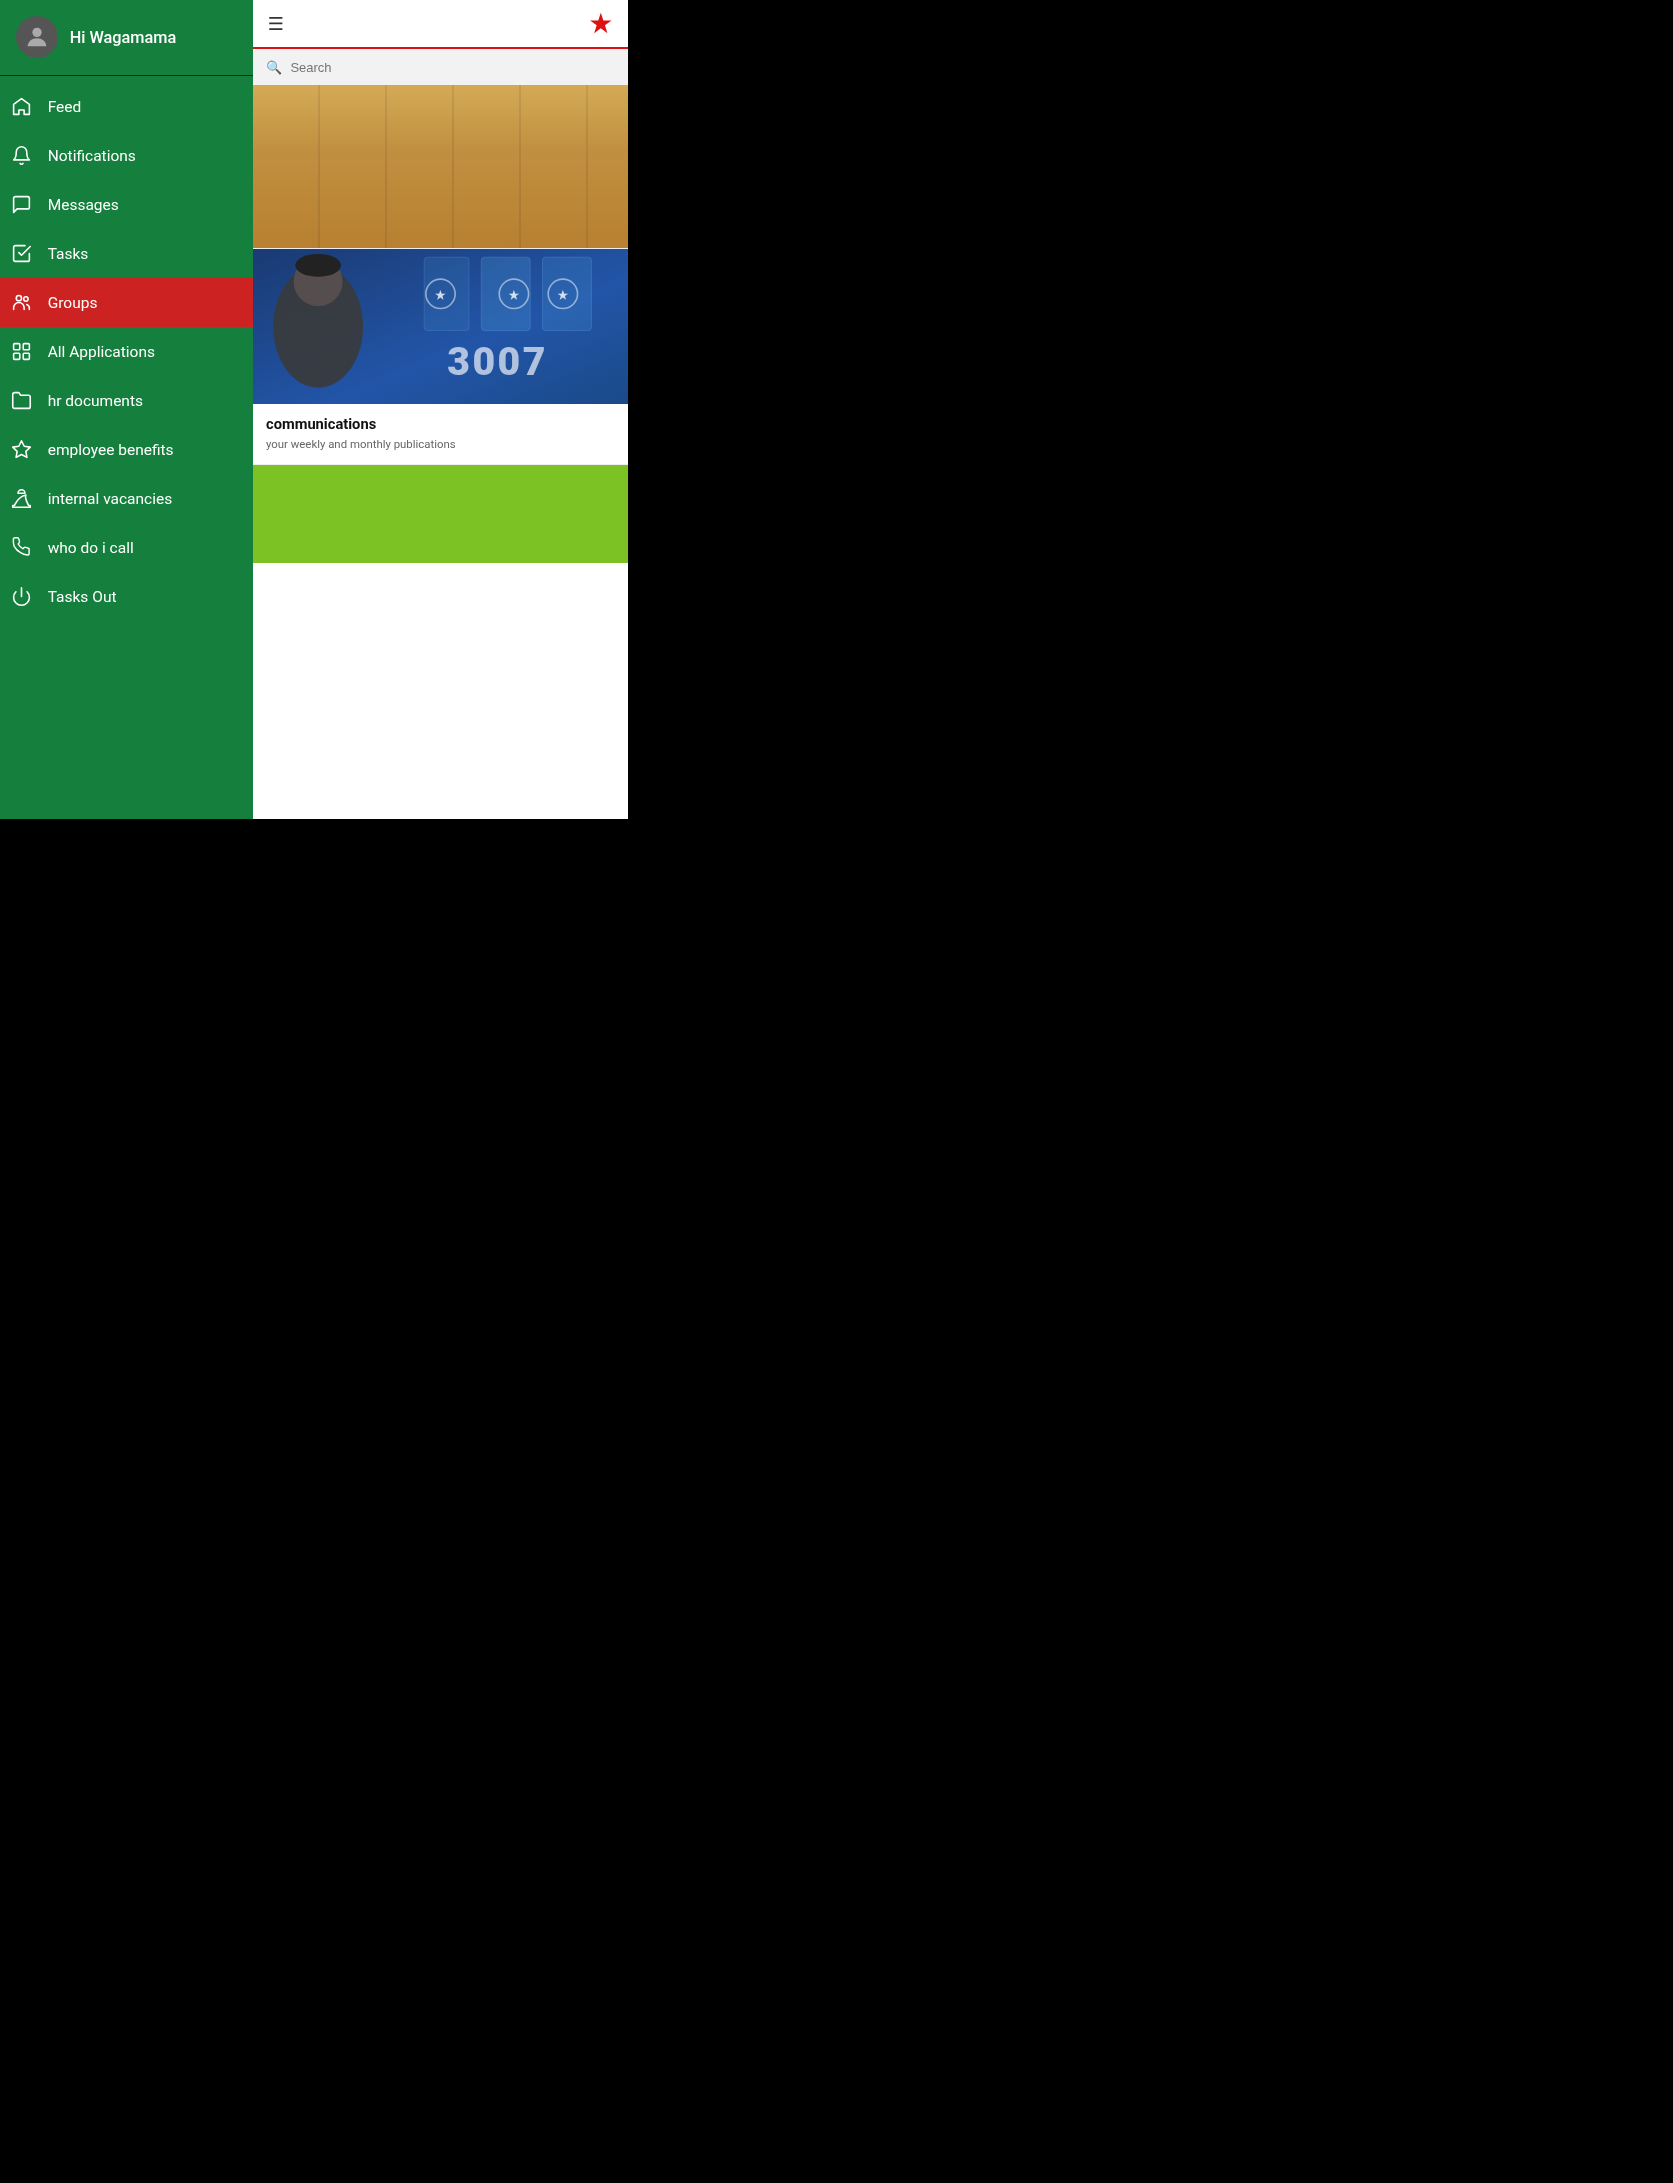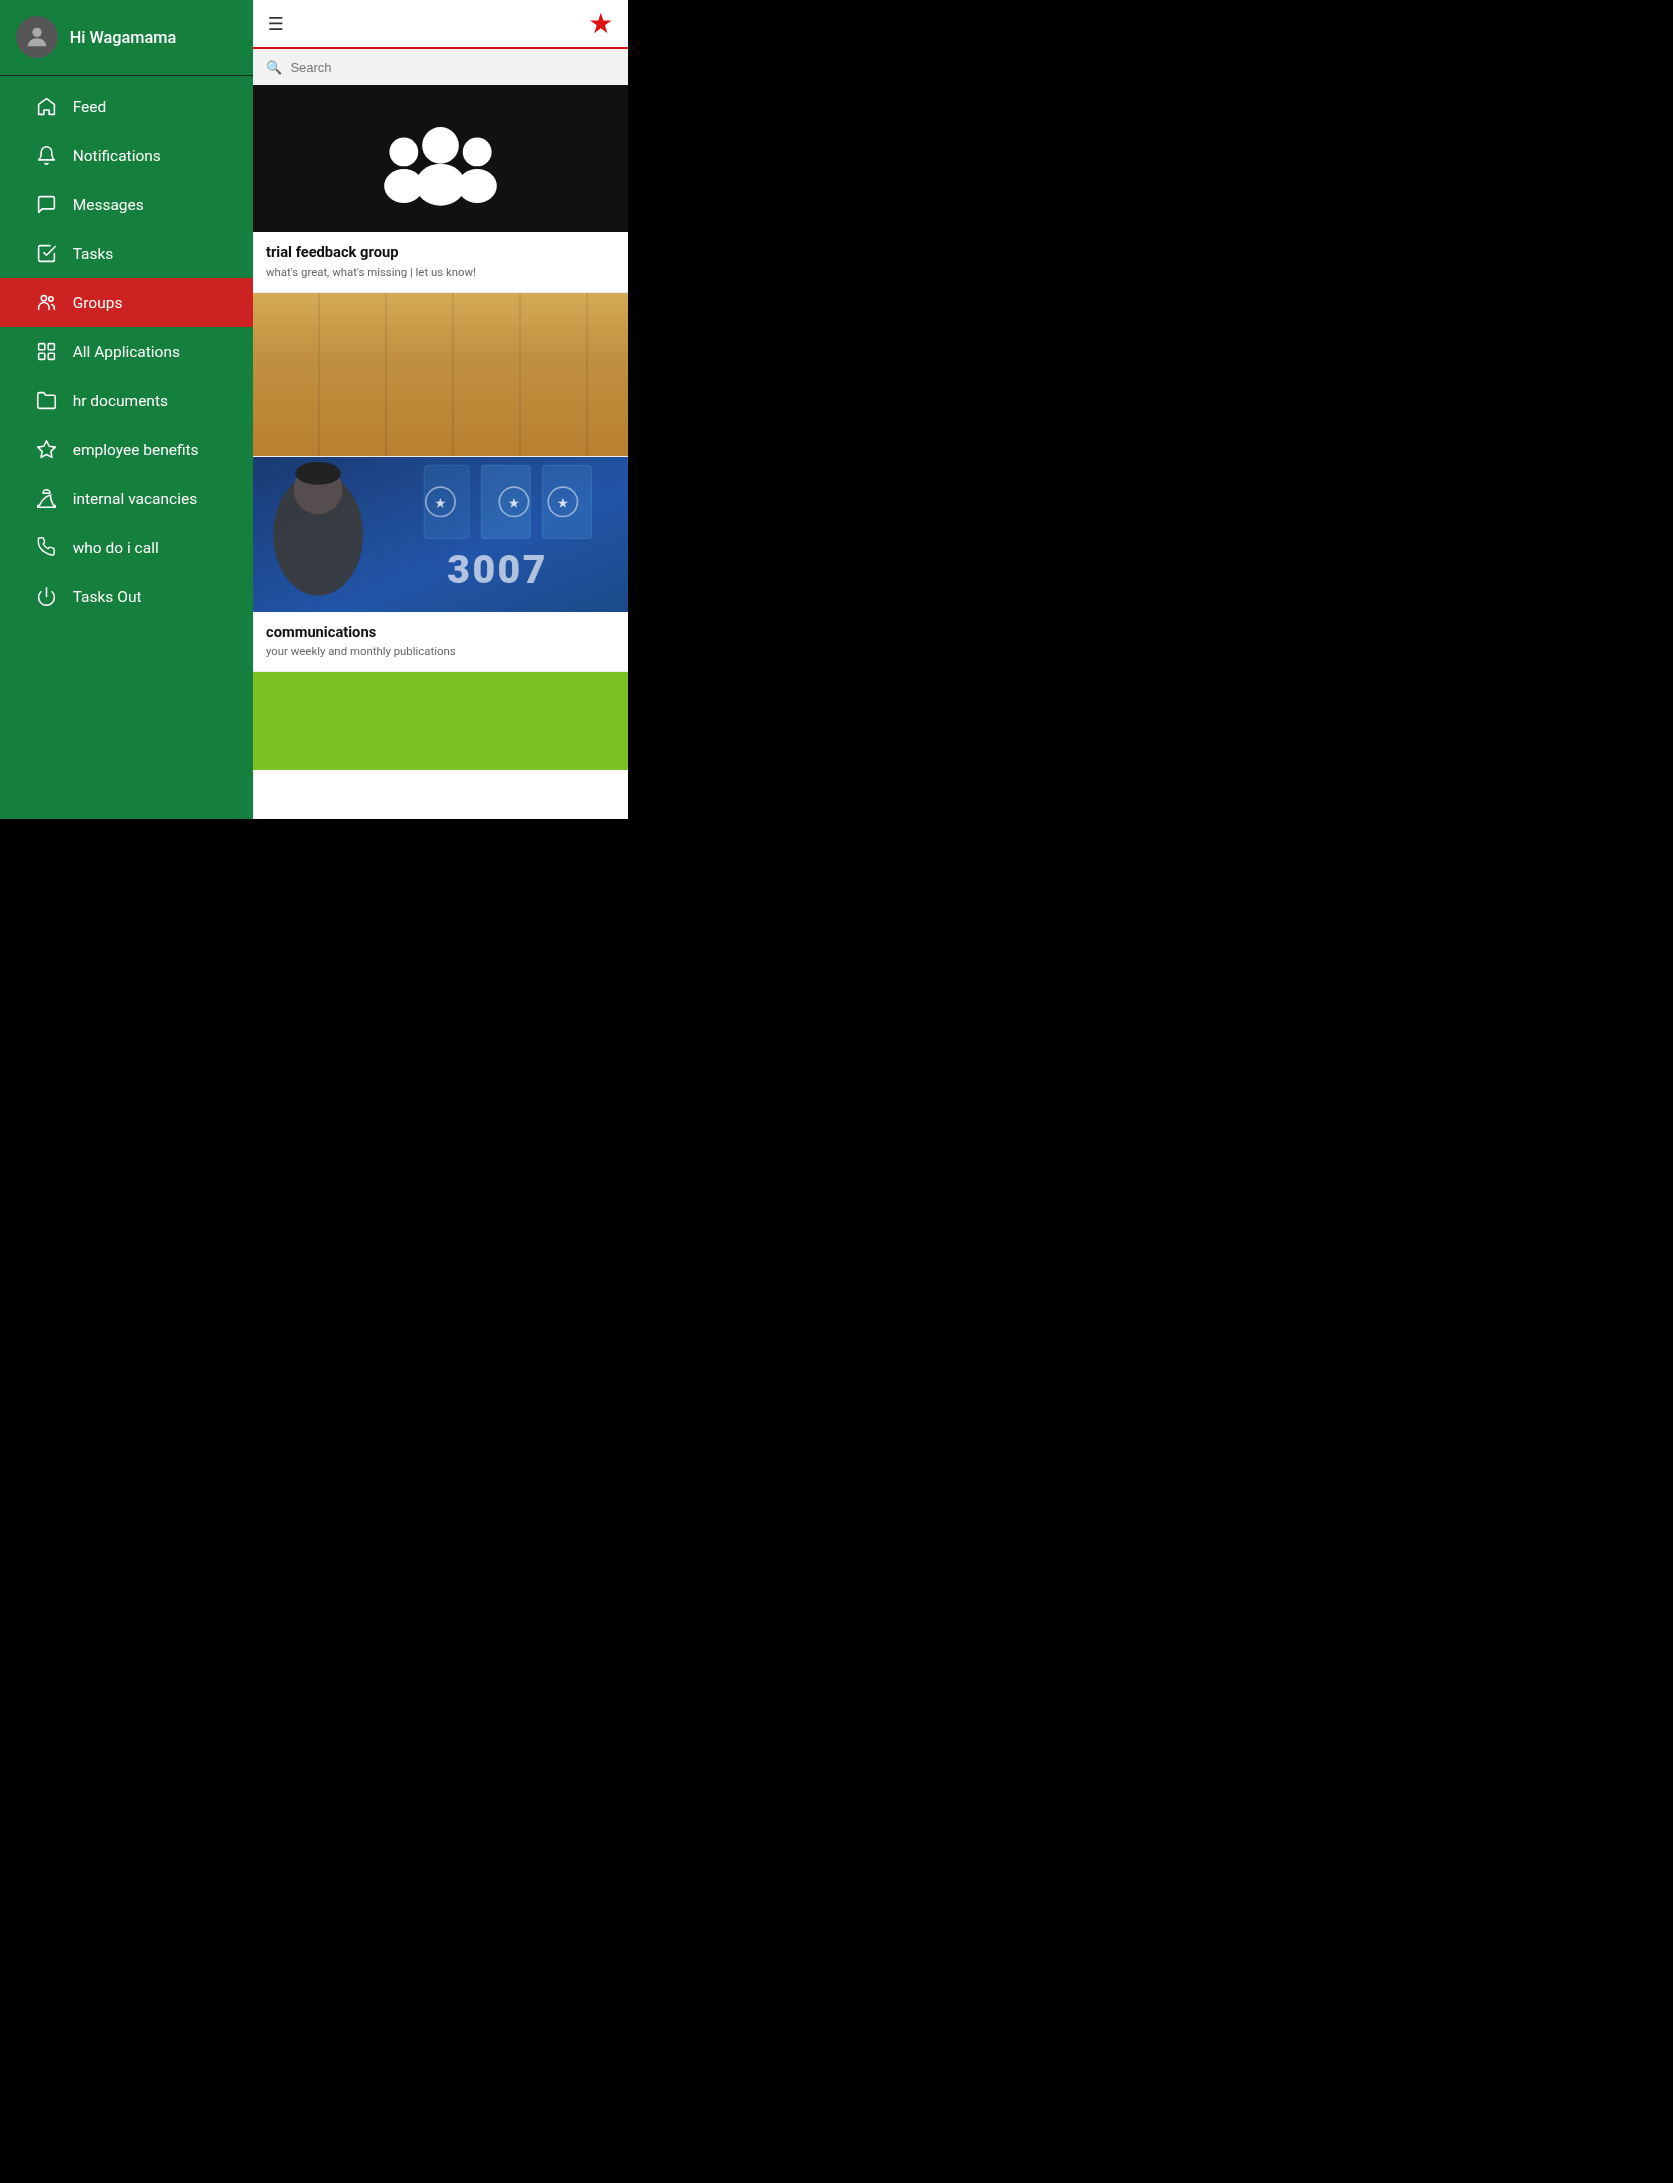--- a/index.html
+++ b/index.html
@@ -47,21 +47,21 @@
     }
     .sidebar-nav {
       flex: 1;
       overflow-y: auto;
       padding: 6.5px 0;
     }
     .nav-item {
       display: flex;
       align-items: center;
       gap: 14.7px;
-      padding: 13px 35px;
+      padding: 13px 10px;
       cursor: pointer;
       color: #fff;
       font-size: 15.5px;
       font-weight: 400;
       transition: background 0.15s;
     }
     .nav-item.active {
       background: #cc2222;
       color: #fff;
     }
@@ -353,41 +353,20 @@
   </div>
 
   <div class="search-bar">
     <span class="search-icon-wrap">🔍</span>
     <input type="text" class="search-input" placeholder="Search" style="">
   </div>
 
 
   <div class="content-scroll">
 
-    <div class="group-card">
-      <div class="group-icon-placeholder">
-
-        <svg viewBox="0 0 200 180" fill="none" xmlns="http://www.w3.org/2000/svg">
-
-          <circle cx="100" cy="70" r="28" fill="white"></circle>
-          <ellipse cx="100" cy="130" rx="38" ry="32" fill="white"></ellipse>
-
-          <circle cx="44" cy="80" r="22" fill="white"></circle>
-          <ellipse cx="44" cy="132" rx="30" ry="26" fill="white"></ellipse>
-
-          <circle cx="156" cy="80" r="22" fill="white"></circle>
-          <ellipse cx="156" cy="132" rx="30" ry="26" fill="white"></ellipse>
-
-        </svg>
-      </div>
-      <div class="group-info">
-        <div class="group-name">trial feedback group</div>
-        <div class="group-desc">what's great, what's missing | let us know!</div>
-      </div>
-    </div>
 
     <div class="group-card">
       <div class="bench-scene">
         
         <svg width="100%" height="163" viewBox="0 0 460 200" preserveAspectRatio="xMidYMid slice" xmlns="http://www.w3.org/2000/svg">
           <defs>
             <linearGradient id="floorGrad" x1="0" y1="0" x2="0" y2="1">
               <stop offset="0%" stop-color="#d4aa60"></stop>
               <stop offset="100%" stop-color="#a07830"></stop>
             </linearGradient>

